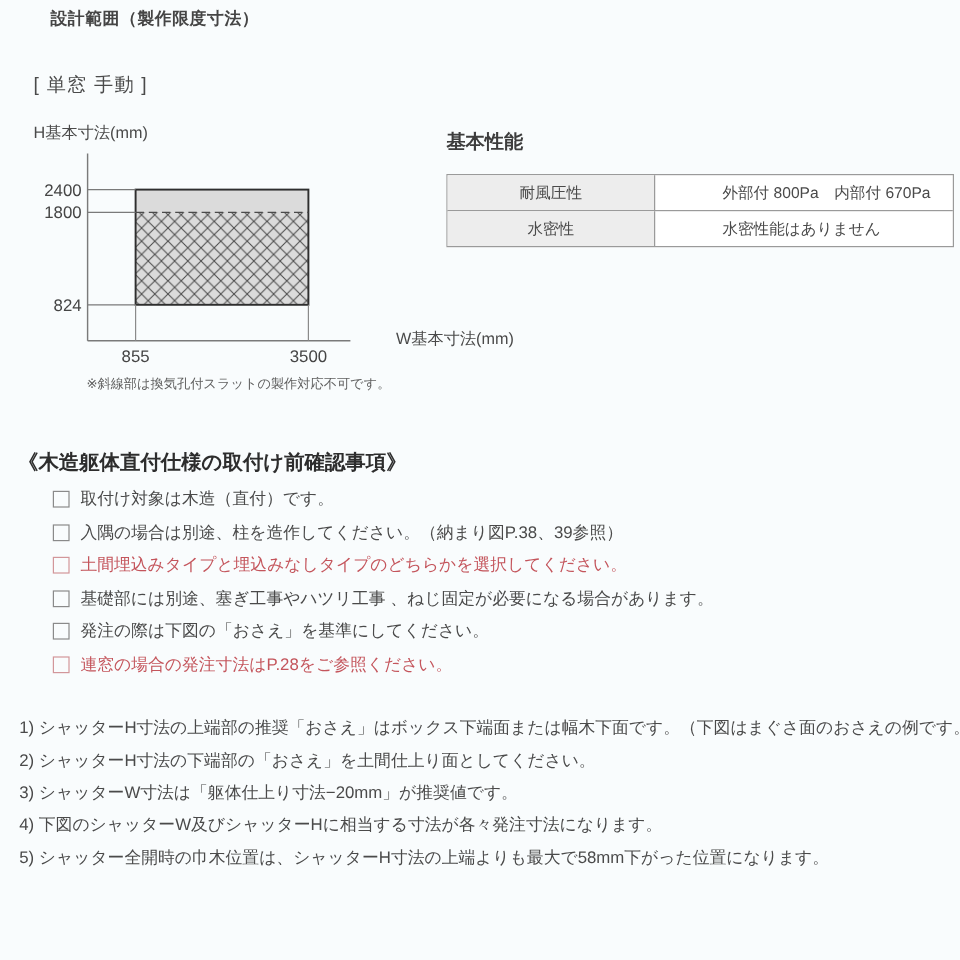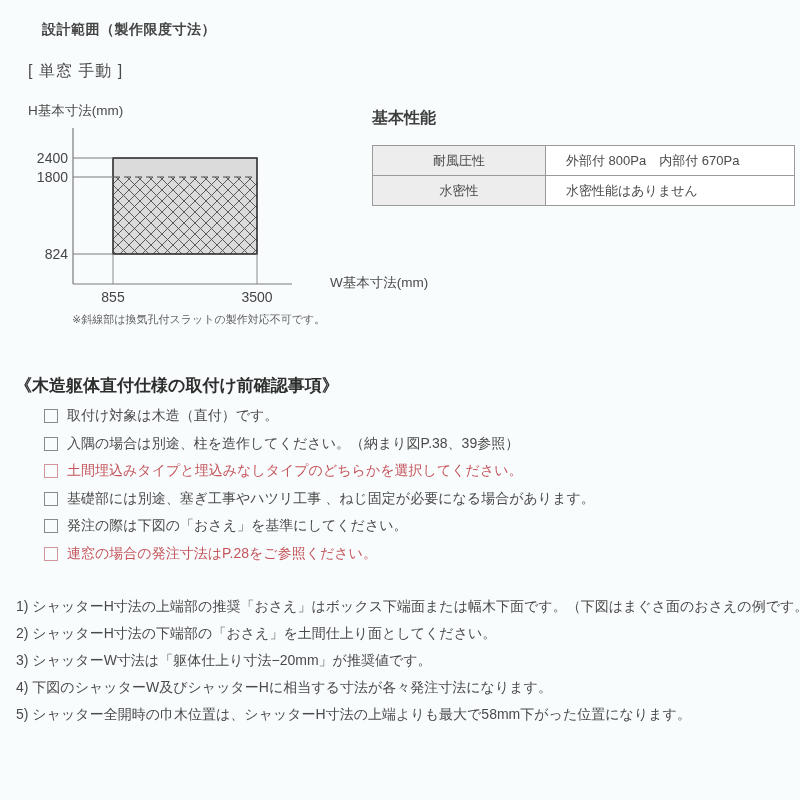--- a/index.html
+++ b/index.html
@@ -3,30 +3,30 @@
 <meta charset="utf-8">
 <style>
   html,body{margin:0;padding:0;}
   body{
     width:800px;height:800px;position:relative;overflow:hidden;
     background:#f9fcfd;
     font-family:"Liberation Sans","DejaVu Sans",sans-serif;
     color:#474747;
   }
   .abs{position:absolute;}
-  .page-title{left:42px;top:21px;font-size:14px;font-weight:600;color:#454545;letter-spacing:0.5px;text-align:right;}
+  .page-title{left:42px;top:7px;font-size:14px;font-weight:600;color:#454545;letter-spacing:0.5px;text-align:right;}
   .page-subtitle{left:28px;top:61px;font-size:16px;color:#4a4a4a;letter-spacing:1px;}
   .h-axis-label{left:28px;top:102px;font-size:13.5px;color:#4a4a4a;}
   .w-axis-label{left:330px;top:274px;font-size:13.5px;color:#4a4a4a;}
   .chart-note{left:72px;top:312px;font-size:11px;color:#5f5f5f;}
   .chart-svg{left:30px;top:124px;}
   .chart-svg text{font-family:"Liberation Sans","DejaVu Sans",sans-serif;font-size:14px;fill:#454545;}
   .perf-heading{left:372px;top:108px;font-size:16px;font-weight:700;color:#3d3d3d;}
   .perf-table{left:372px;top:145px;width:421px;border:1px solid #9a9a9a;background:#fff;}
-  .perf-row{display:flex;height:29px;border-bottom:1px solid #9a9a9a;}
+  .perf-row{display:flex;height:29px;border-bottom:1px solid #9a9a9a;gap:36px;}
   .perf-row:last-child{border-bottom:none;}
   .perf-label{width:172px;background:#ededed;border-right:1px solid #9a9a9a;
     display:flex;align-items:center;justify-content:center;font-size:13px;color:#4a4a4a;flex:none;}
   .perf-value{flex:1;display:flex;align-items:center;padding-left:20px;font-size:13px;color:#4a4a4a;}
   .checklist-heading{left:15px;top:374px;font-size:17px;font-weight:700;color:#2d2d2d;}
   .checklist{left:17px;top:407px;display:flex;flex-direction:column;gap:9.5px;}
   .check-item{display:flex;align-items:center;height:18px;font-size:14px;color:#4a4a4a;white-space:nowrap;margin-left:27px;}
   .checkbox{width:12px;height:12px;border:1.5px solid #8a8a8a;margin-right:9px;flex:none;background:transparent;}
   .check-item.red{color:#c4555c;text-align:right;}
   .check-item.red .checkbox{border-color:#d2969a;}

